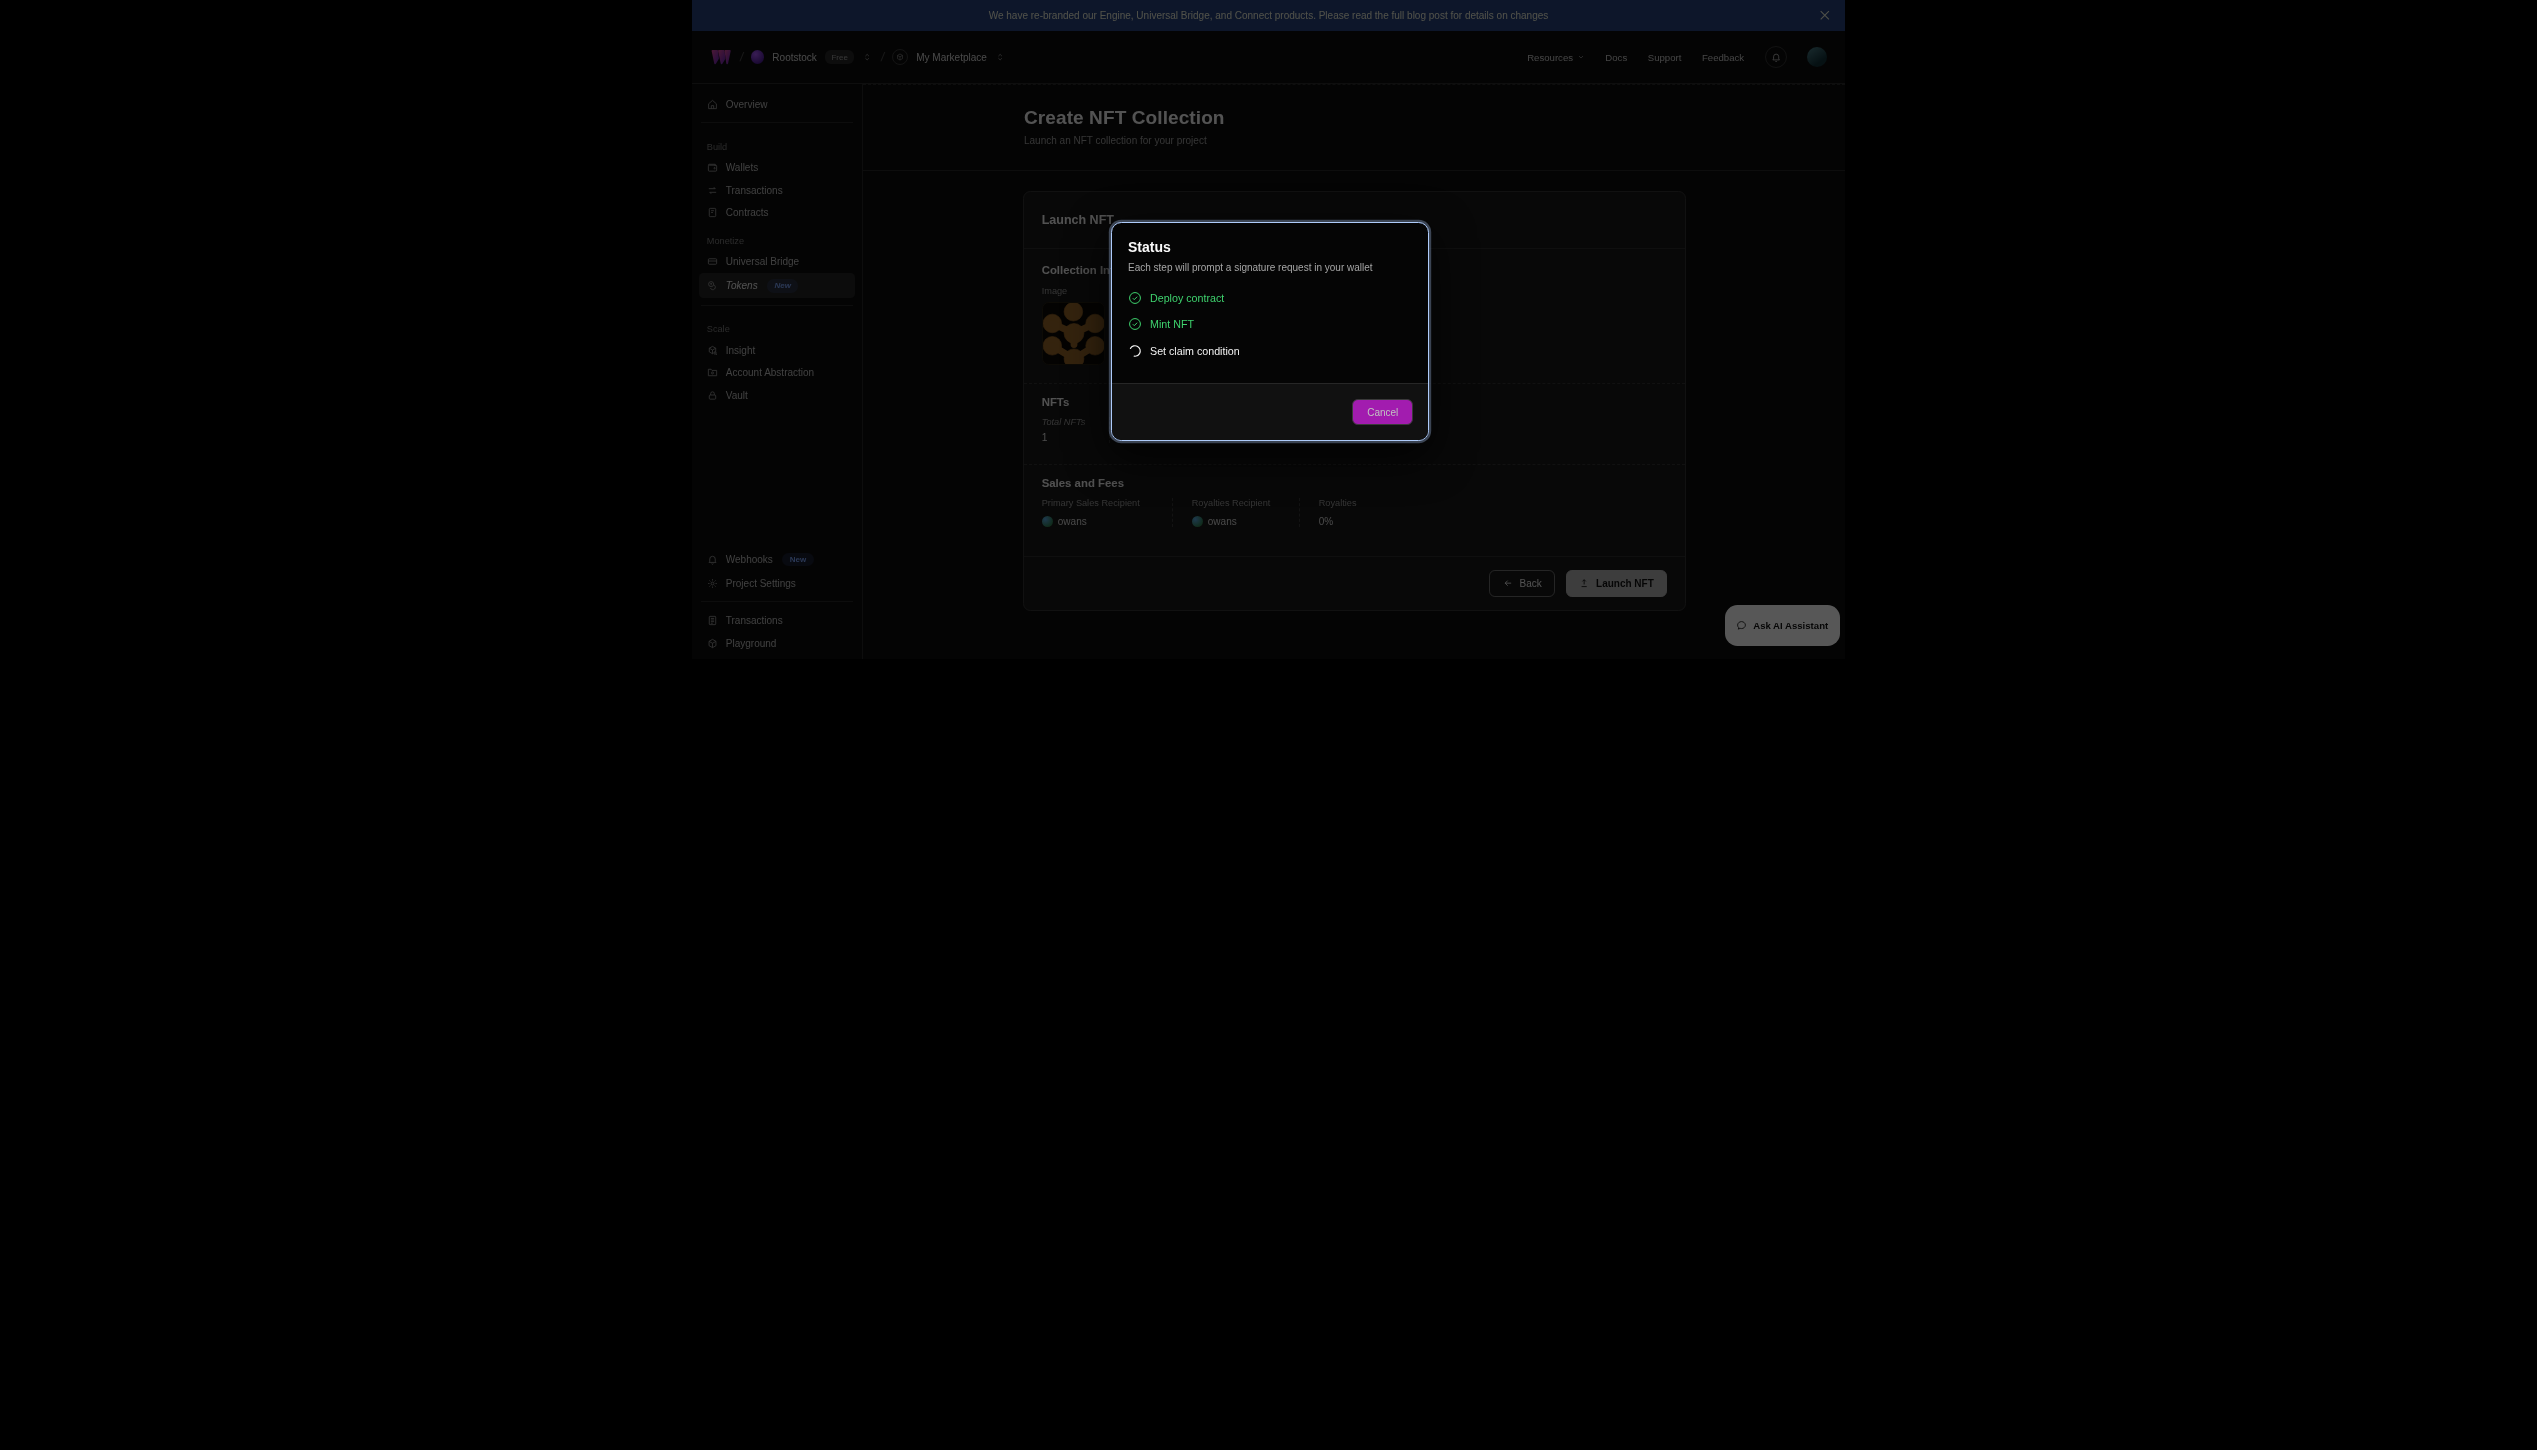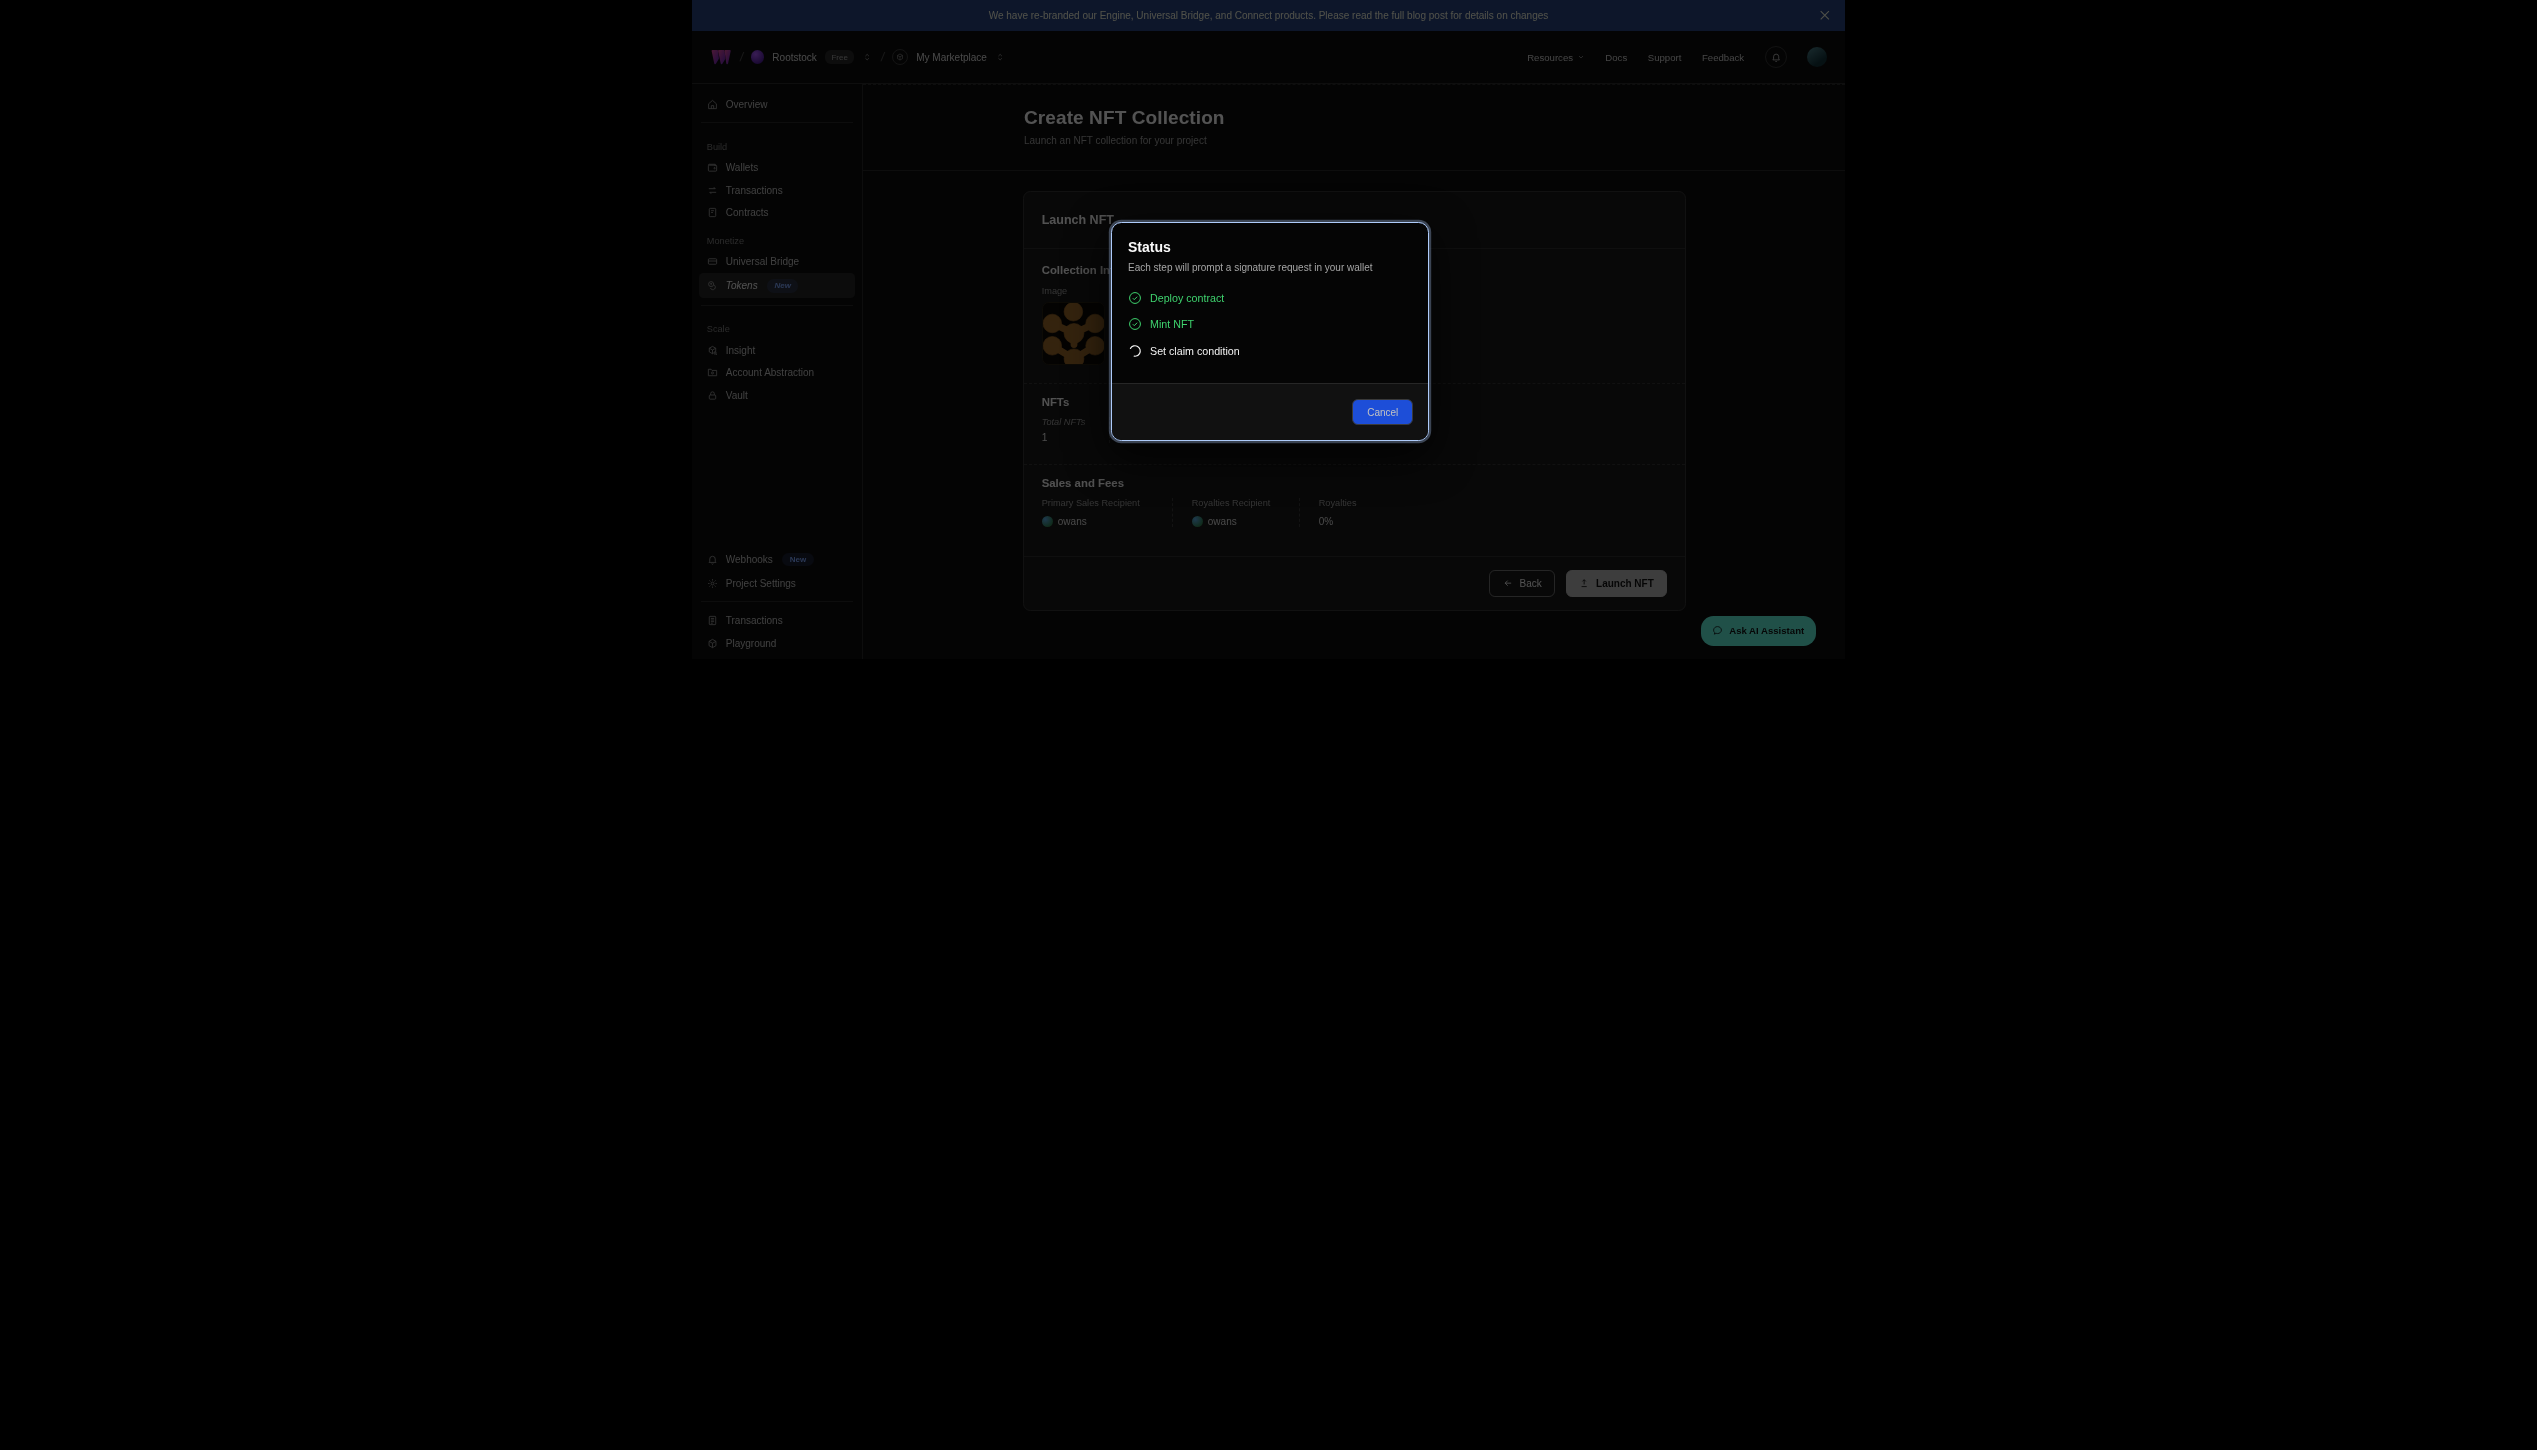--- a/index.html
+++ b/index.html
@@ -109,22 +109,22 @@
   .col-value { display:flex; align-items:center; gap:5.1px; margin-top:8.8px; color:#d6d6d6; font-size:10px; }
   .mini-avatar { width:11px; height:11px; border-radius:50%;
     background:radial-gradient(circle at 30% 30%, #59a7e0, #2f7d4f 75%); }
   .card-footer { flex:1; display:flex; align-items:center; justify-content:flex-end; gap:10.3px; padding:0 17.7px; }
   .btn { display:flex; align-items:center; gap:6.6px; font-size:10px; border-radius:5.9px;
     padding:6.6px 12.5px; cursor:pointer; font-family:inherit; }
   .btn-back { background:none; border:0.7px solid #6e6e6e; color:#ededed; }
   .btn-launch { background:#b3b3b3; border:0.7px solid #b3b3b3; color:#111; font-weight:bold; }
 
   .ask-ai {
-    position:absolute; right:29px; bottom:13.2px; height:30px; border:none; cursor:pointer;
-    border-radius:12.5px; background:#5eead4; color:#121212; font-size:9.6px; font-weight:bold;
+    position:absolute; right:5px; bottom:13.2px; height:41px; border:none; cursor:pointer;
+    border-radius:12.5px; background:#ffffff; color:#121212; font-size:9.6px; font-weight:bold;
     display:flex; align-items:center; gap:5.9px; padding:0 11.8px; font-family:inherit;
   }
 
   
   .overlay { position:absolute; inset:0; background:rgba(0,0,0,.66); z-index:10; }
   .modal {
     position:absolute; left:419px; top:222px; width:318px; height:219px; z-index:20;
     background:#050505; border:0.7px solid #aecbfa; border-radius:10.3px;
     box-shadow:0 0 0 2.2px rgba(174,203,250,.32), 0 13.2px 44px rgba(0,0,0,.85);
     display:flex; flex-direction:column; overflow:hidden;
@@ -132,21 +132,21 @@
   .modal-body { height:160px; padding:16px 16px 0; }
   .modal-title { color:#fafafa; font-size:14px; font-weight:bold; }
   .modal-desc { color:#a6a6a6; font-size:10px; margin-top:6.6px; }
   .steps { margin-top:17.7px; display:flex; flex-direction:column; gap:11.8px; }
   .step { display:flex; align-items:center; gap:8px; height:14.7px; font-size:10.7px; }
   .step.done { color:#3fd36e; }
   .step.pending { color:#f2f2f2; }
   .step .sic { width:14px; height:14px; }
   .modal-footer { flex:1; background:#111; border-top:0.7px solid #272727;
     display:flex; align-items:center; justify-content:flex-end; padding:0 14.7px; }
-  .btn-cancel { background:#1d4ed8; border:0.7px solid #3a3a3a; color:#c2c2c2;
+  .btn-cancel { background:#a21caf; border:0.7px solid #3a3a3a; color:#c2c2c2;
     font-size:10px; border-radius:5.9px; padding:6.6px 14px; cursor:pointer; font-family:inherit; }
 </style>
 </head>
 <body>
 
 <div class="page">
 
   <div class="banner">
     <span class="banner-text">We have re-branded our Engine, Universal Bridge, and Connect products. Please read the full blog post for details on changes</span>
     <button class="banner-close" aria-label="close">

